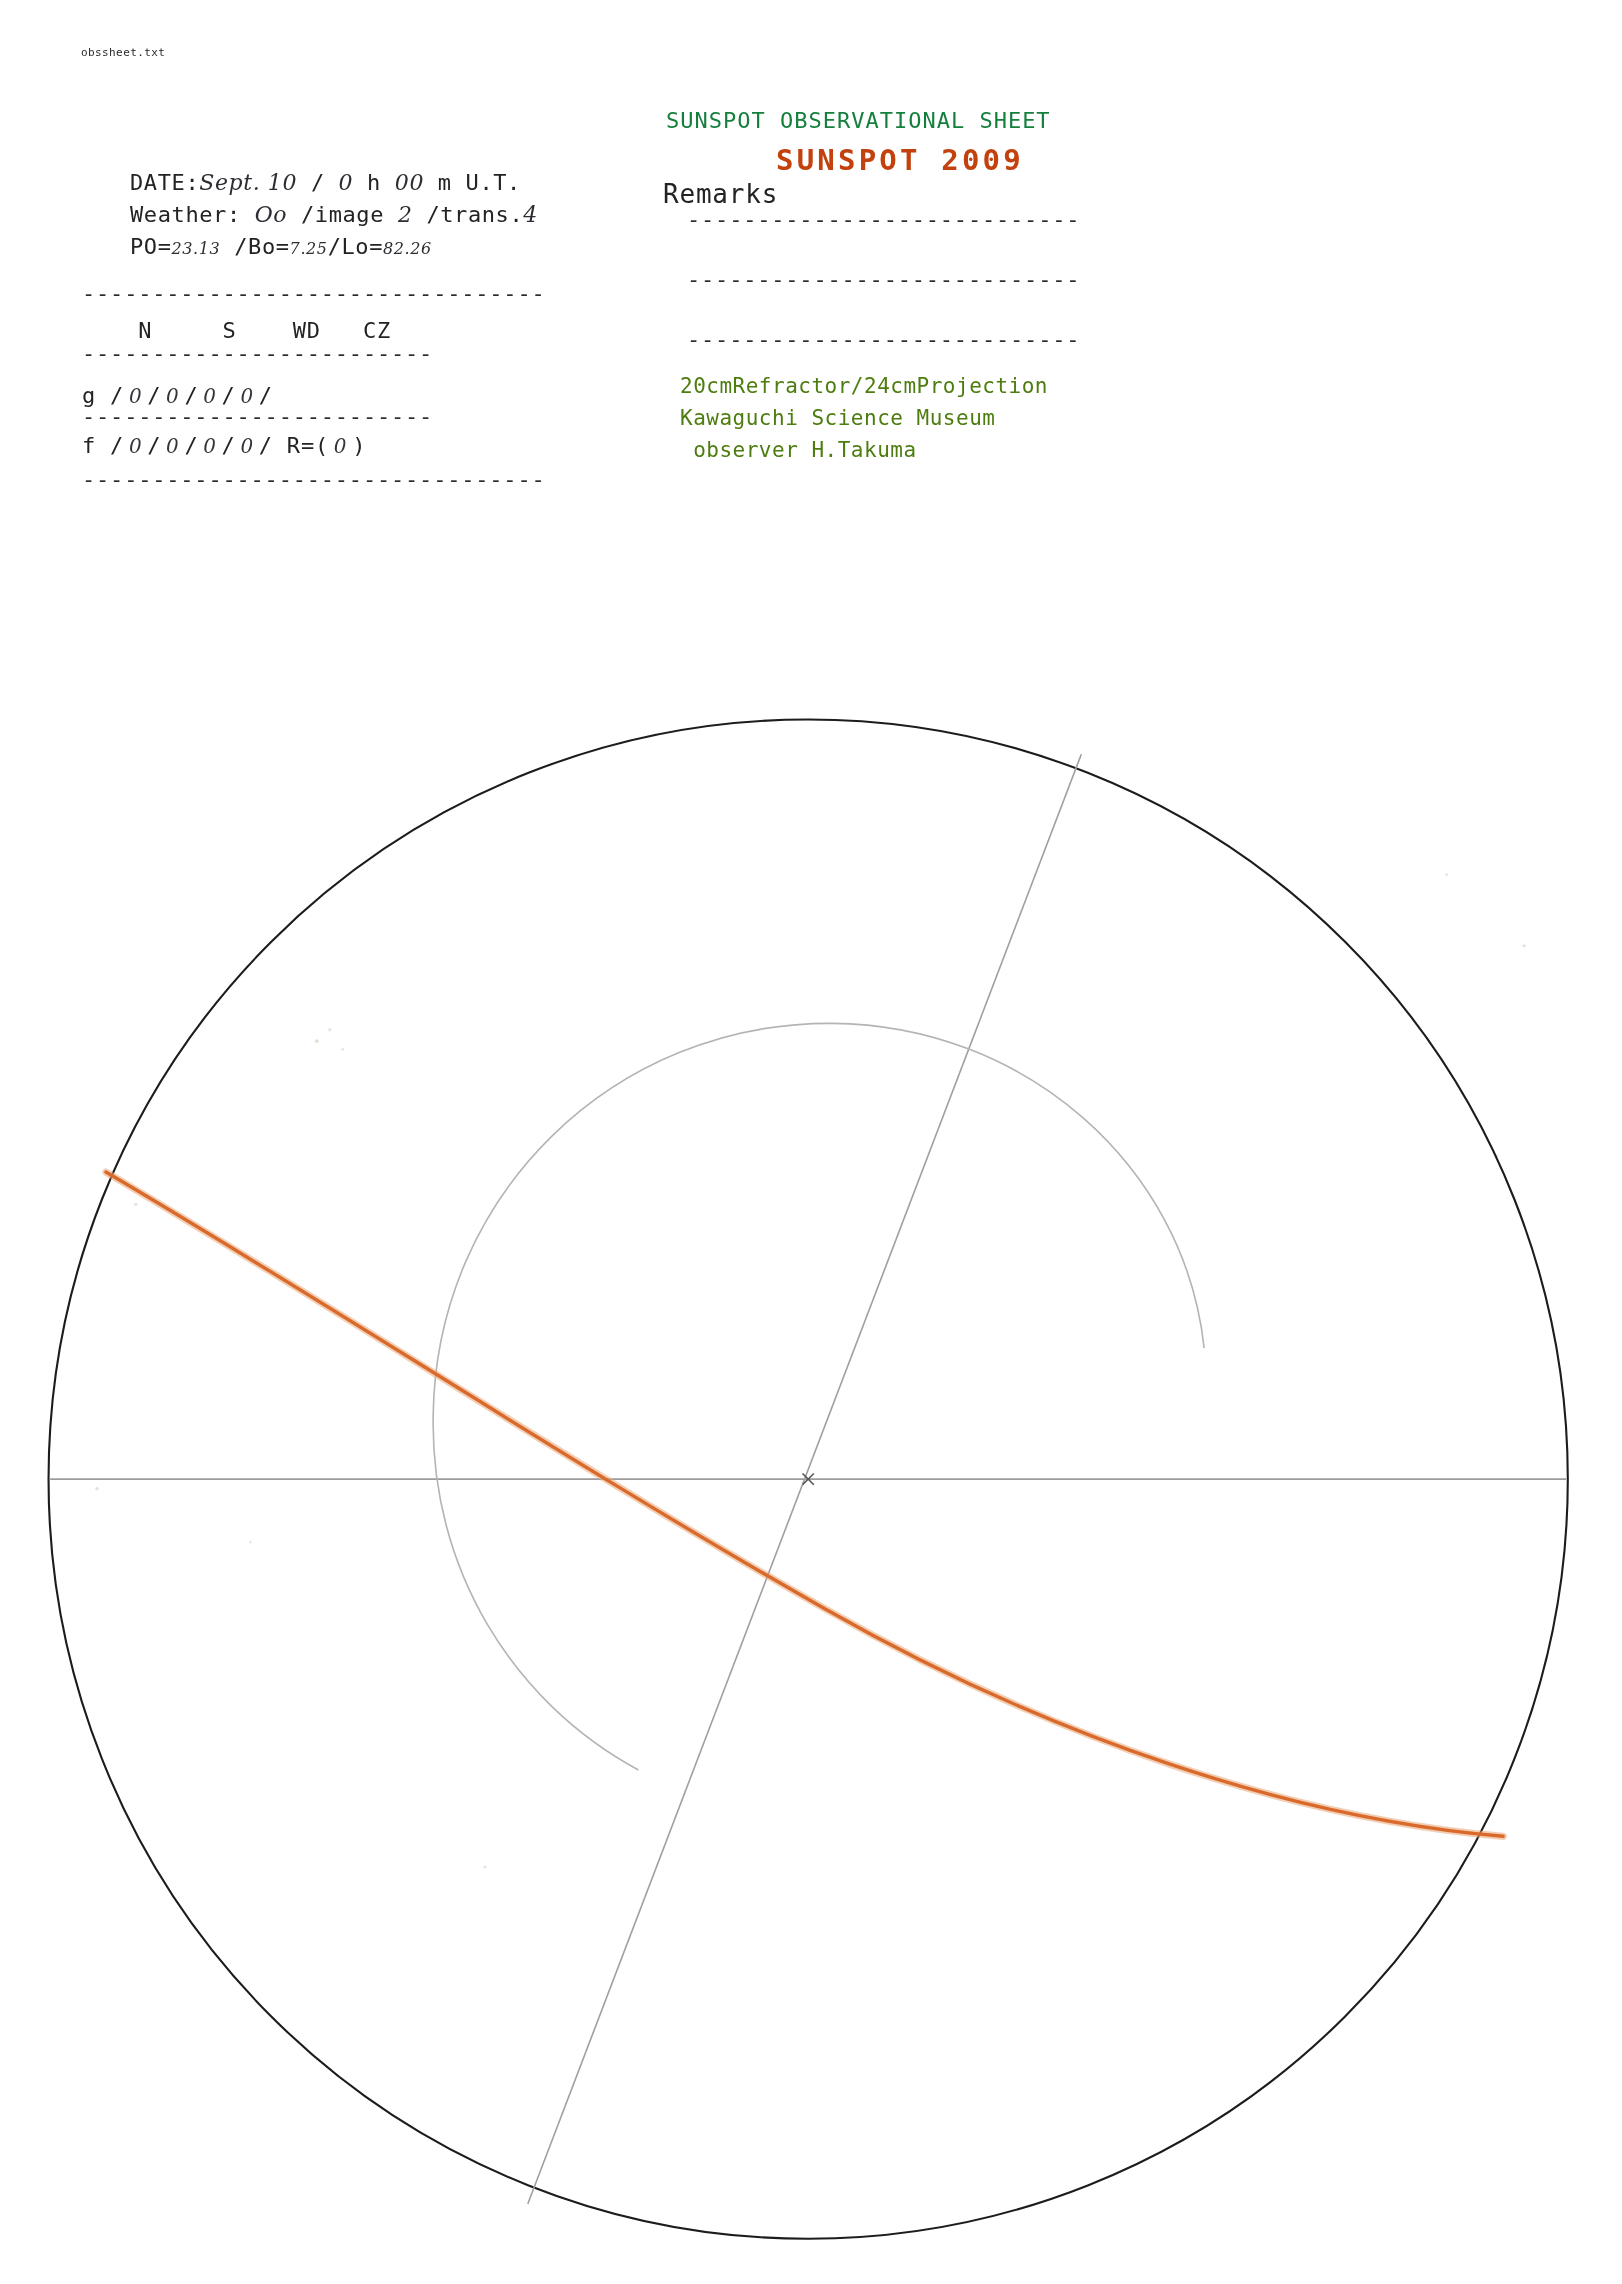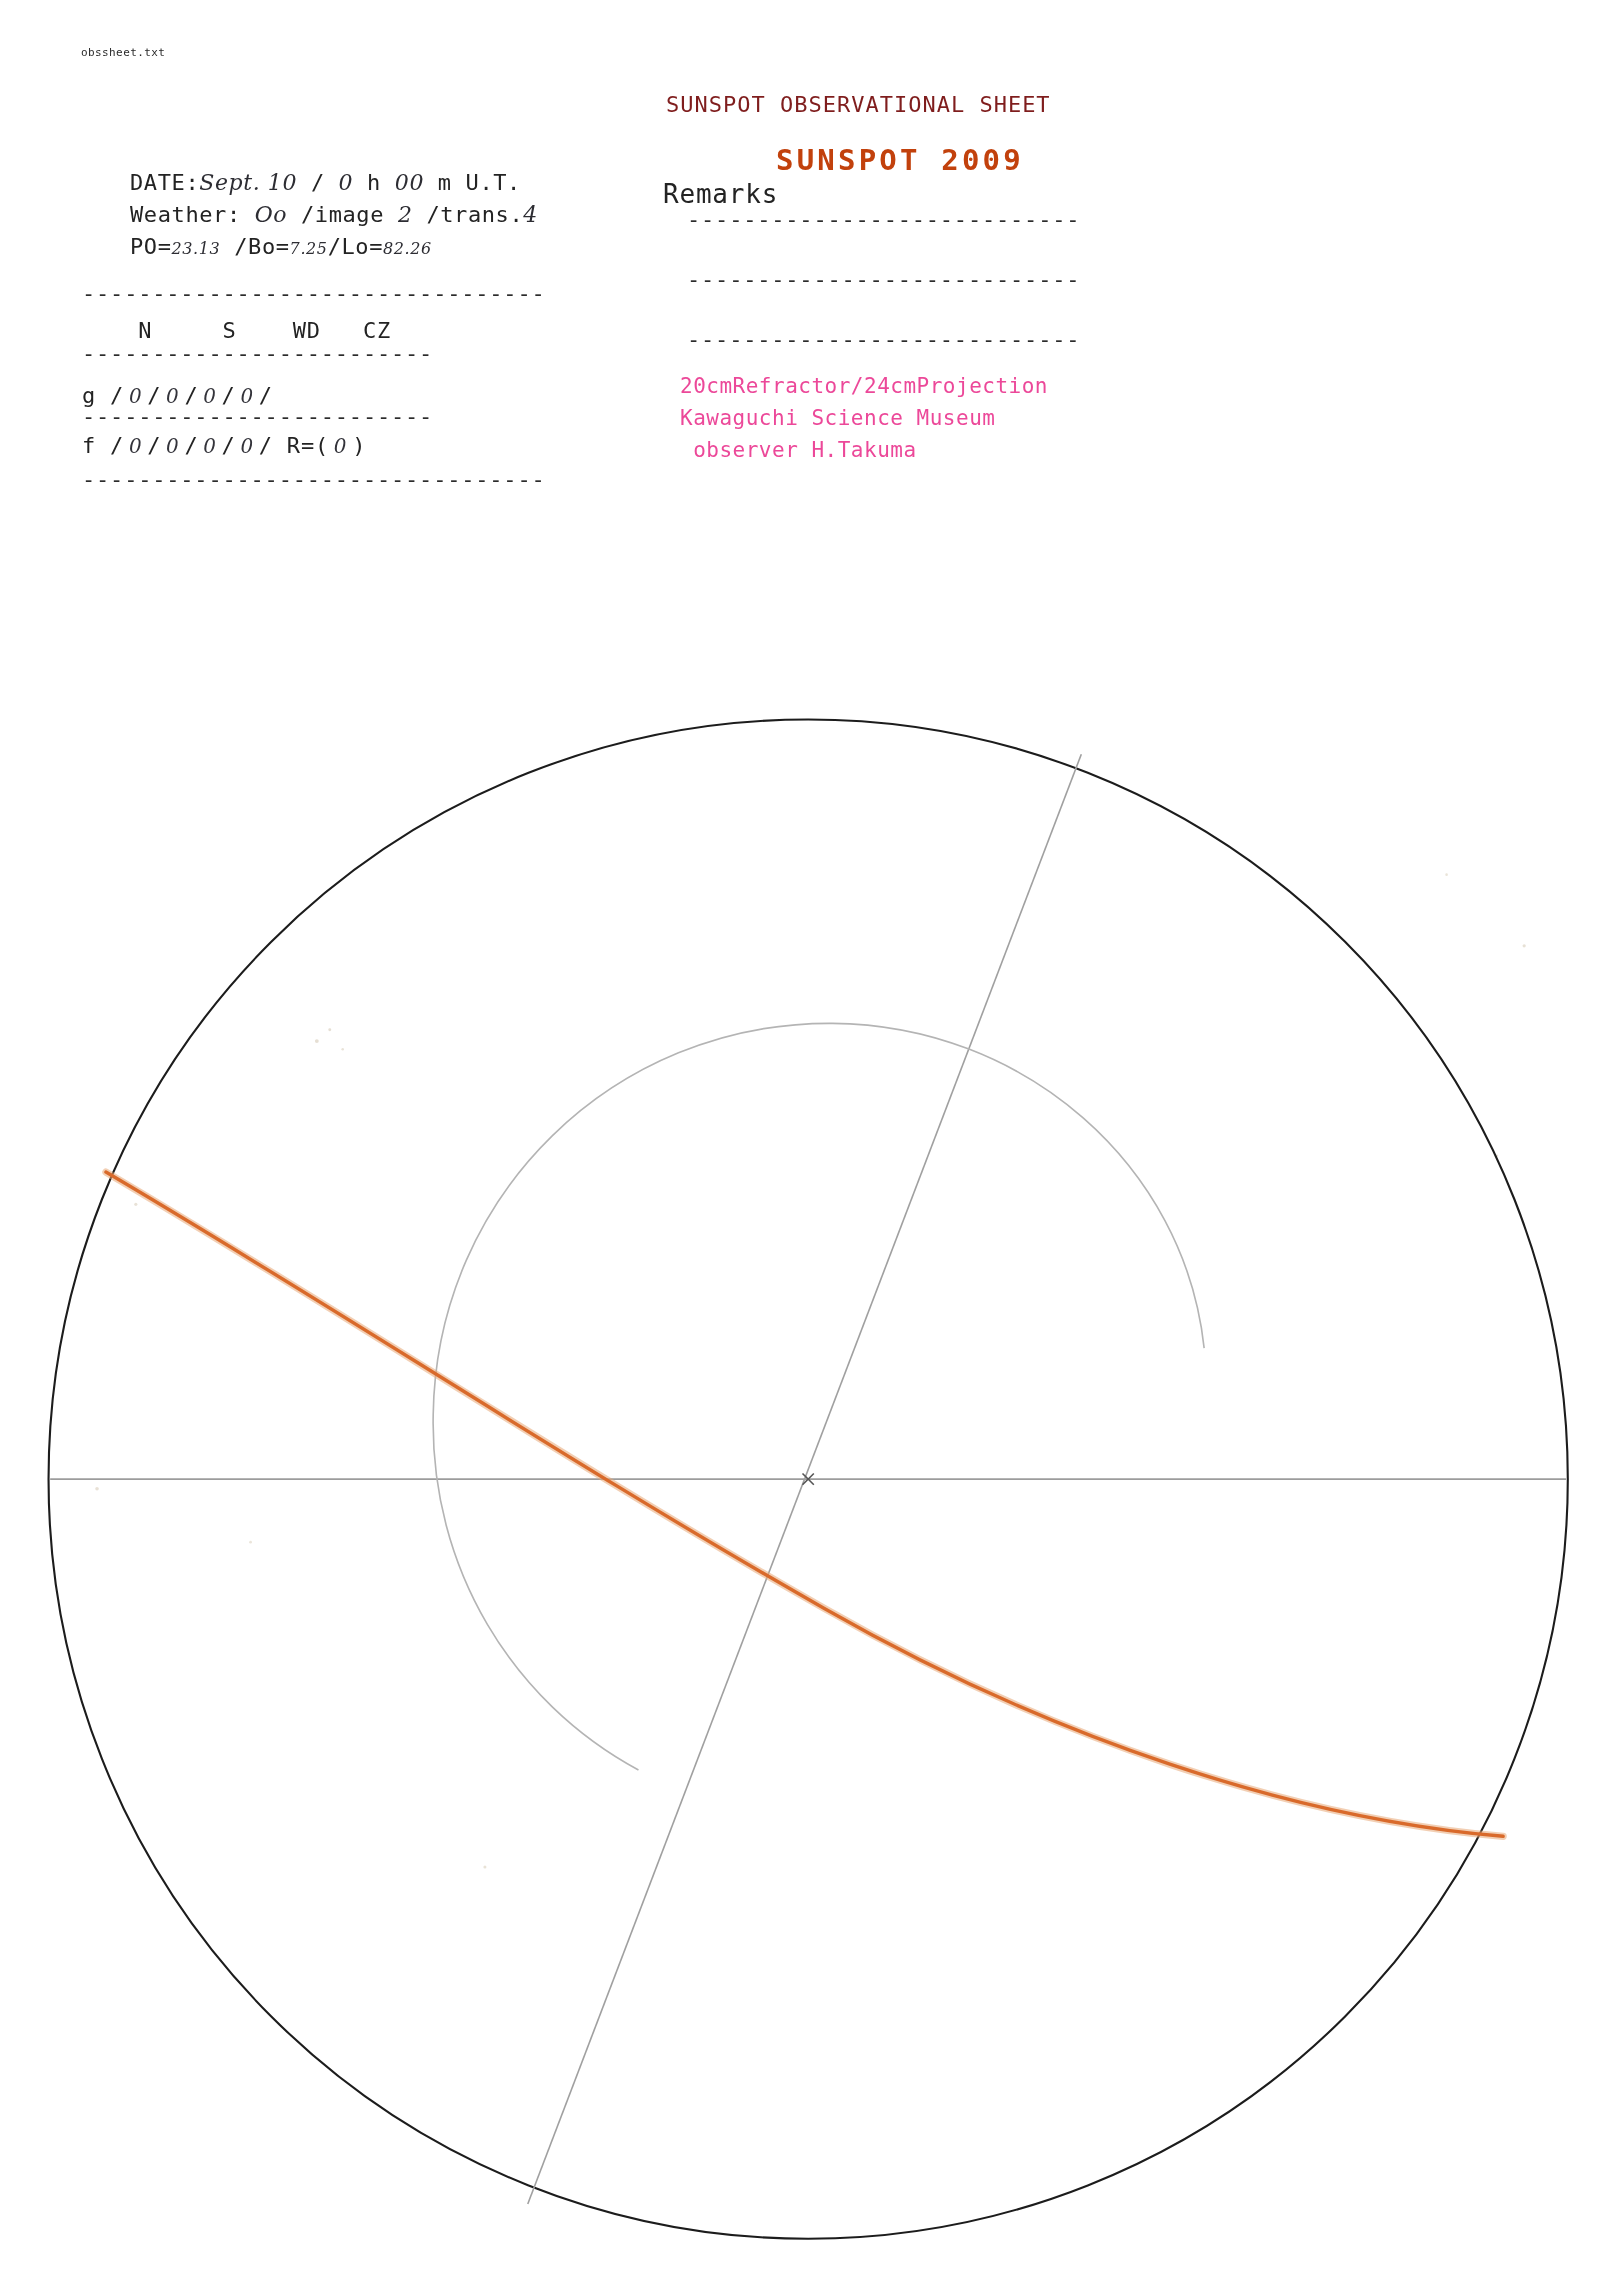--- a/index.html
+++ b/index.html
@@ -21,24 +21,24 @@
     top: 46px;
     font-size: 11px;
     letter-spacing: 0.4px;
     color: #2a2a2a;
   }
 
   
   .sheet-title {
     position: absolute;
     left: 666px;
-    top: 92px;
+    top: 108px;
     font-size: 22px;
     letter-spacing: 1px;
-    color: #7f1d1d;
+    color: #15803d;
     white-space: nowrap;
   }
   .sheet-year {
     position: absolute;
     left: 776px;
     top: 143px;
     font-size: 29px;
     font-weight: bold;
     letter-spacing: 3.2px;
     color: #c2410c;
@@ -63,21 +63,21 @@
   .rule.r2 { left: 687px; top: 267px; }
   .rule.r3 { left: 687px; top: 327px; }
 
   .instrument {
     position: absolute;
     left: 680px;
     top: 370px;
     font-size: 21px;
     line-height: 32px;
     letter-spacing: 0.5px;
-    color: #ec4899;
+    color: #4d7c0f;
     white-space: pre;
   }
 
   
   .left-block {
     position: absolute;
     left: 82px;
     top: 170px;
     font-size: 22px;
     letter-spacing: 0.6px;

